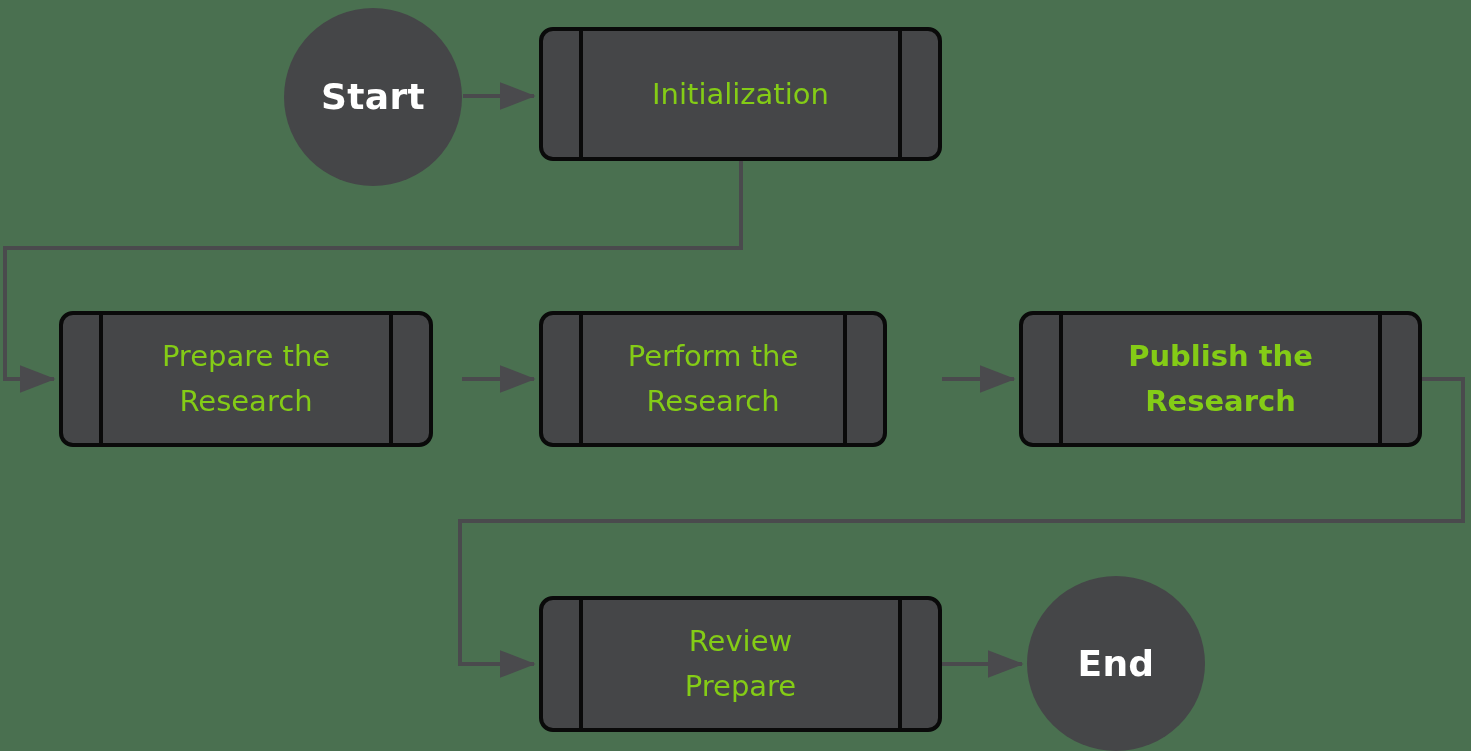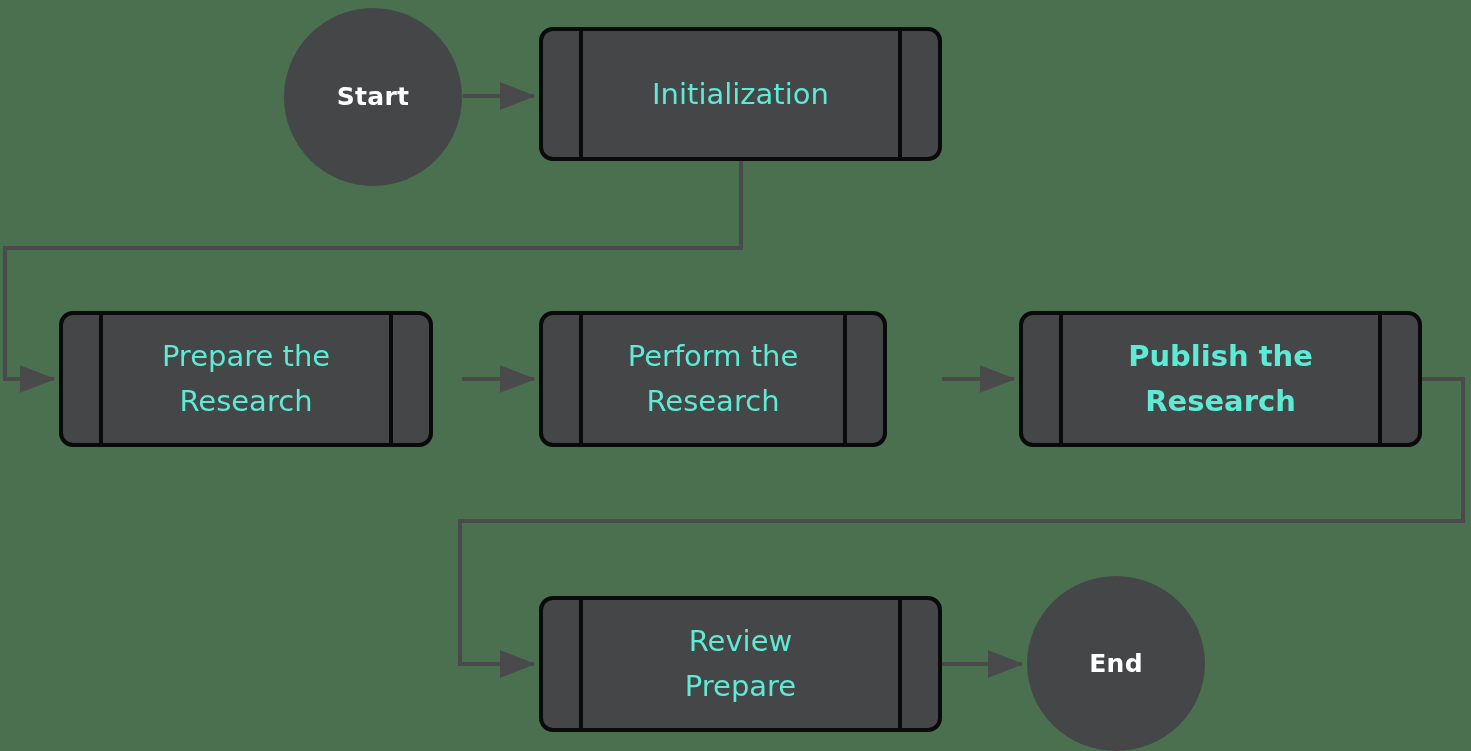--- a/index.html
+++ b/index.html
@@ -39,21 +39,21 @@
     position: absolute;
     border-radius: 50%;
     background: #454648;
     display: flex;
     align-items: center;
     justify-content: center;
   }
   .terminator .node-label {
     color: #ffffff;
     font-weight: bold;
-    font-size: 25px;
+    font-size: 36px;
     letter-spacing: 0.3px;
     line-height: 1.1;
     text-align: left;
     white-space: pre-line;
   }
 
   
   .subroutine {
     position: absolute;
     background: #454648;
@@ -69,21 +69,21 @@
     border-left: 4px solid #0a0a0a;
   }
   .subroutine .bar-left  { left: 36px; }
   .subroutine .bar-right { right: 36px; }
   .subroutine .node-label {
     position: absolute;
     left: 44px;
     right: 44px;
     top: 50%;
     transform: translateY(-50%);
-    color: #5eead4;
+    color: #84cc16;
     font-size: 29px;
     line-height: 1.55;
     text-align: center;
     white-space: pre-line;
   }
 </style>
 </head>
 <body>
 
 <div id="flow-root">

